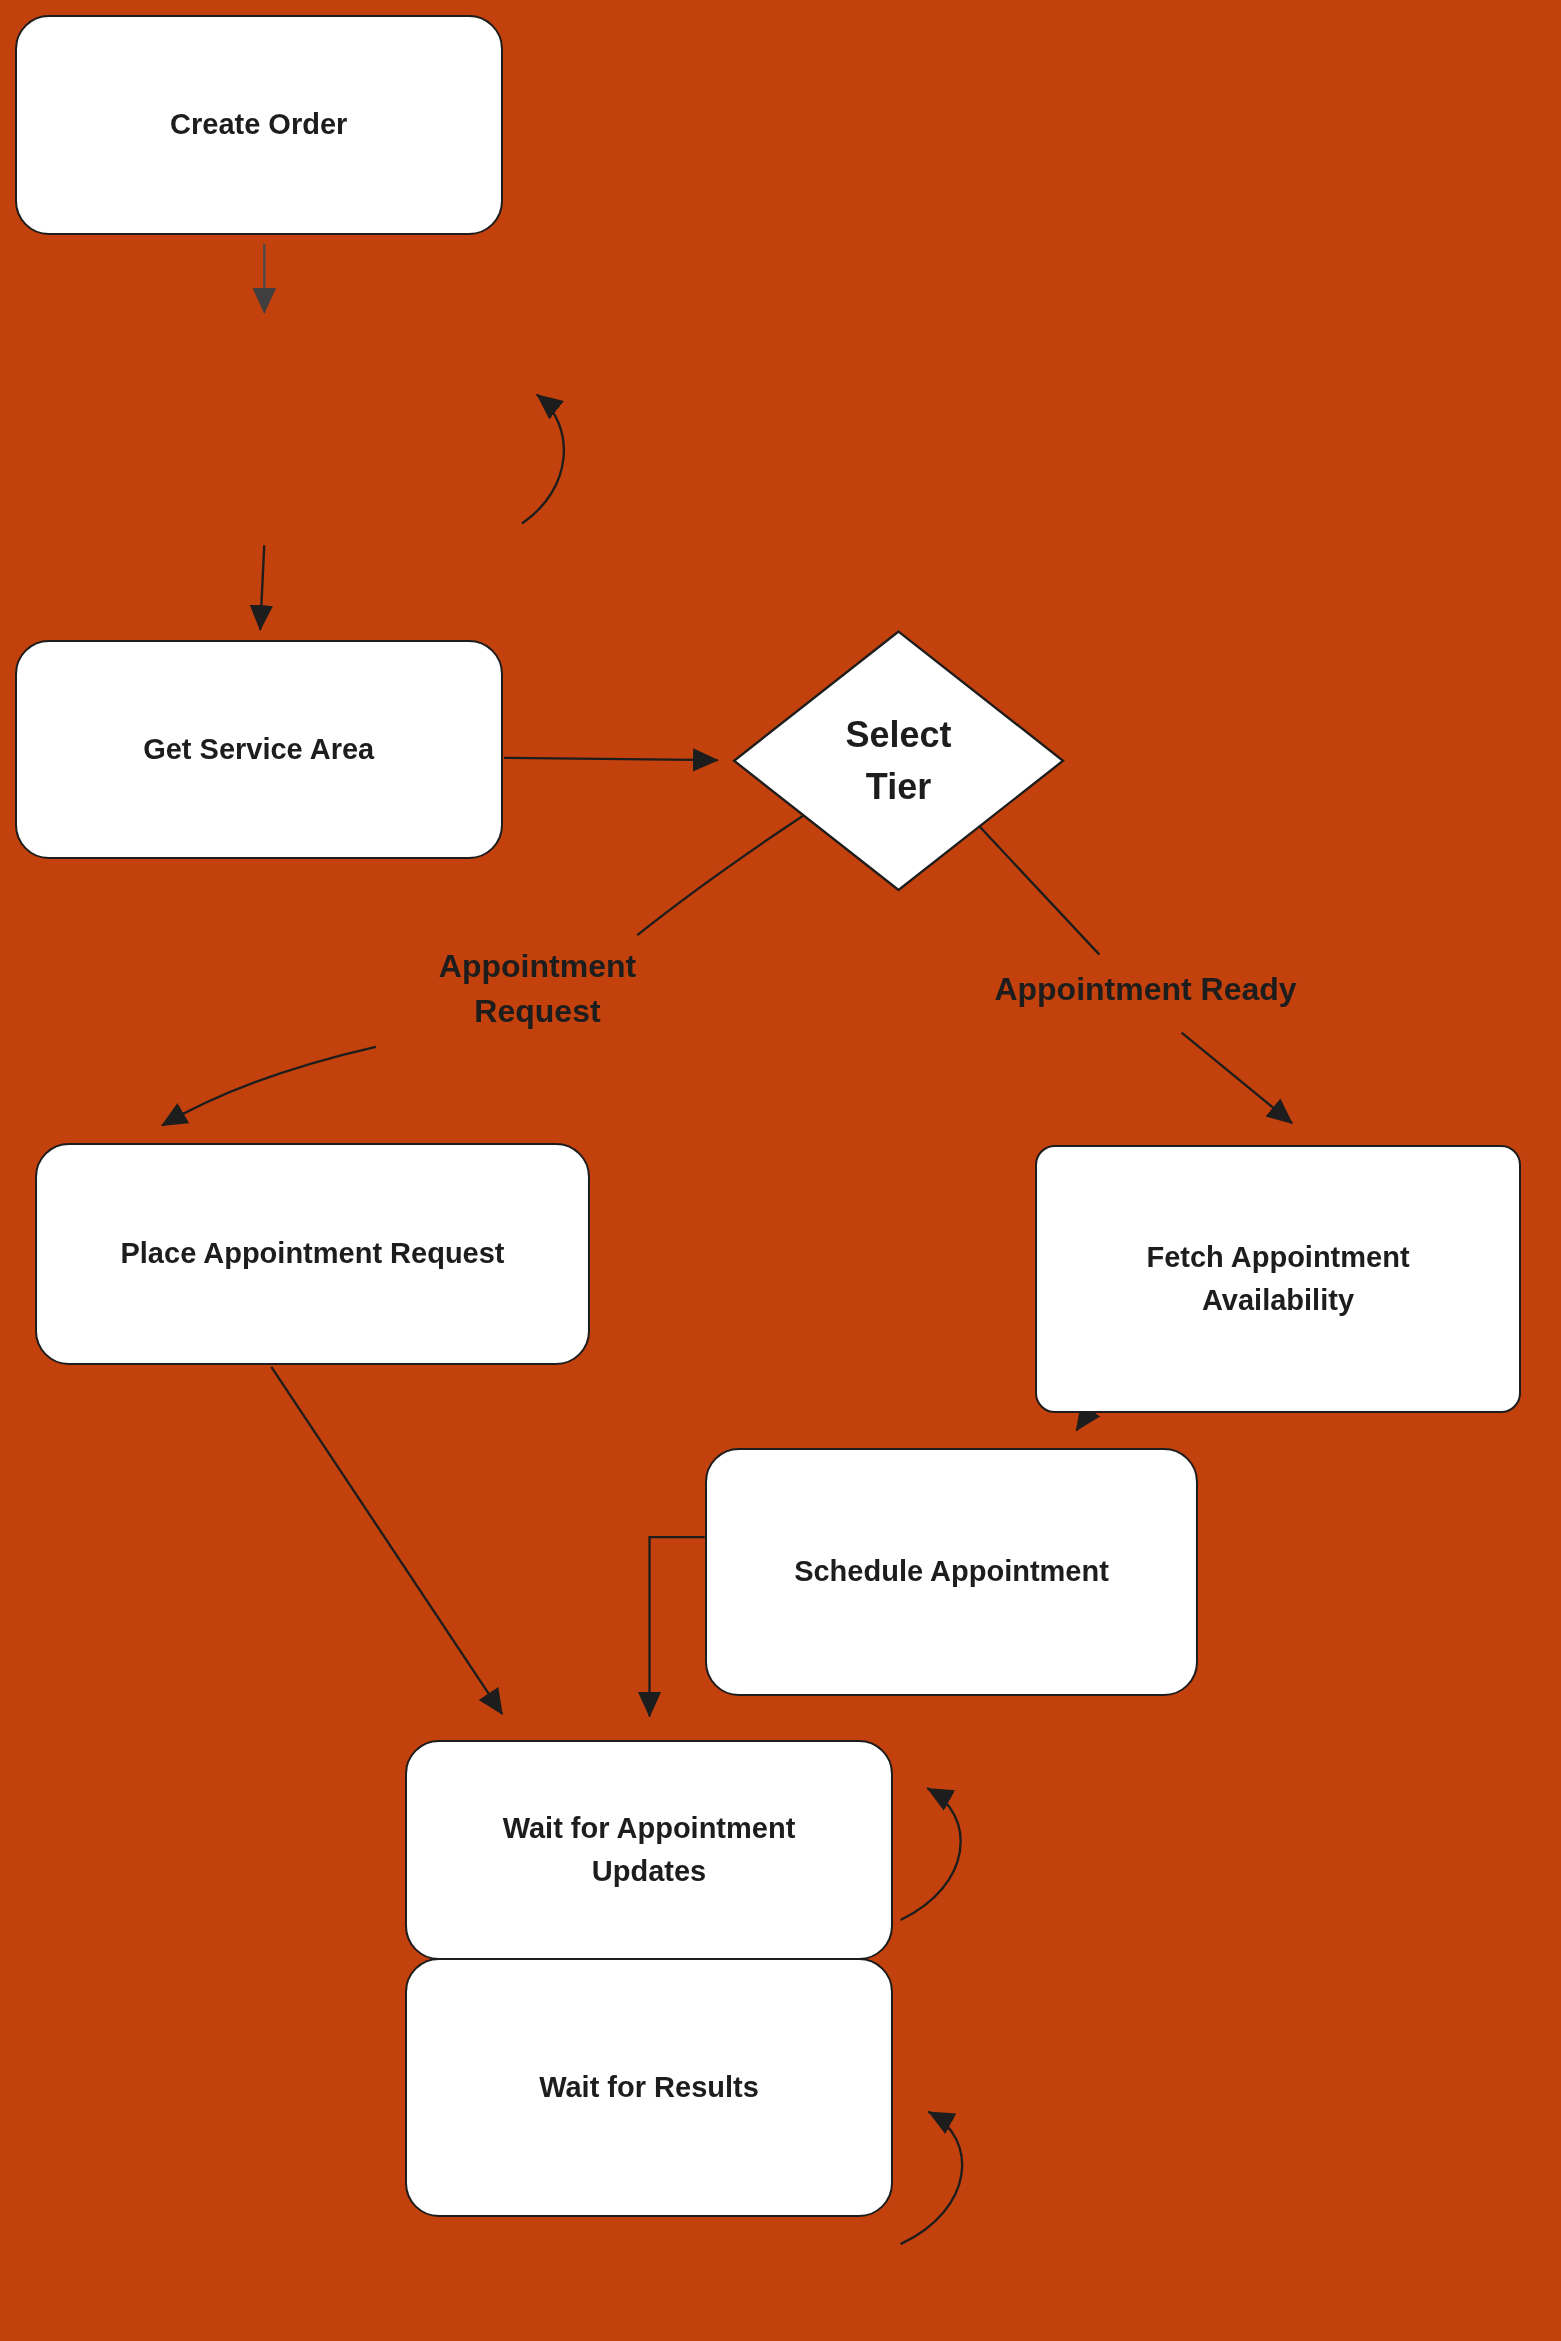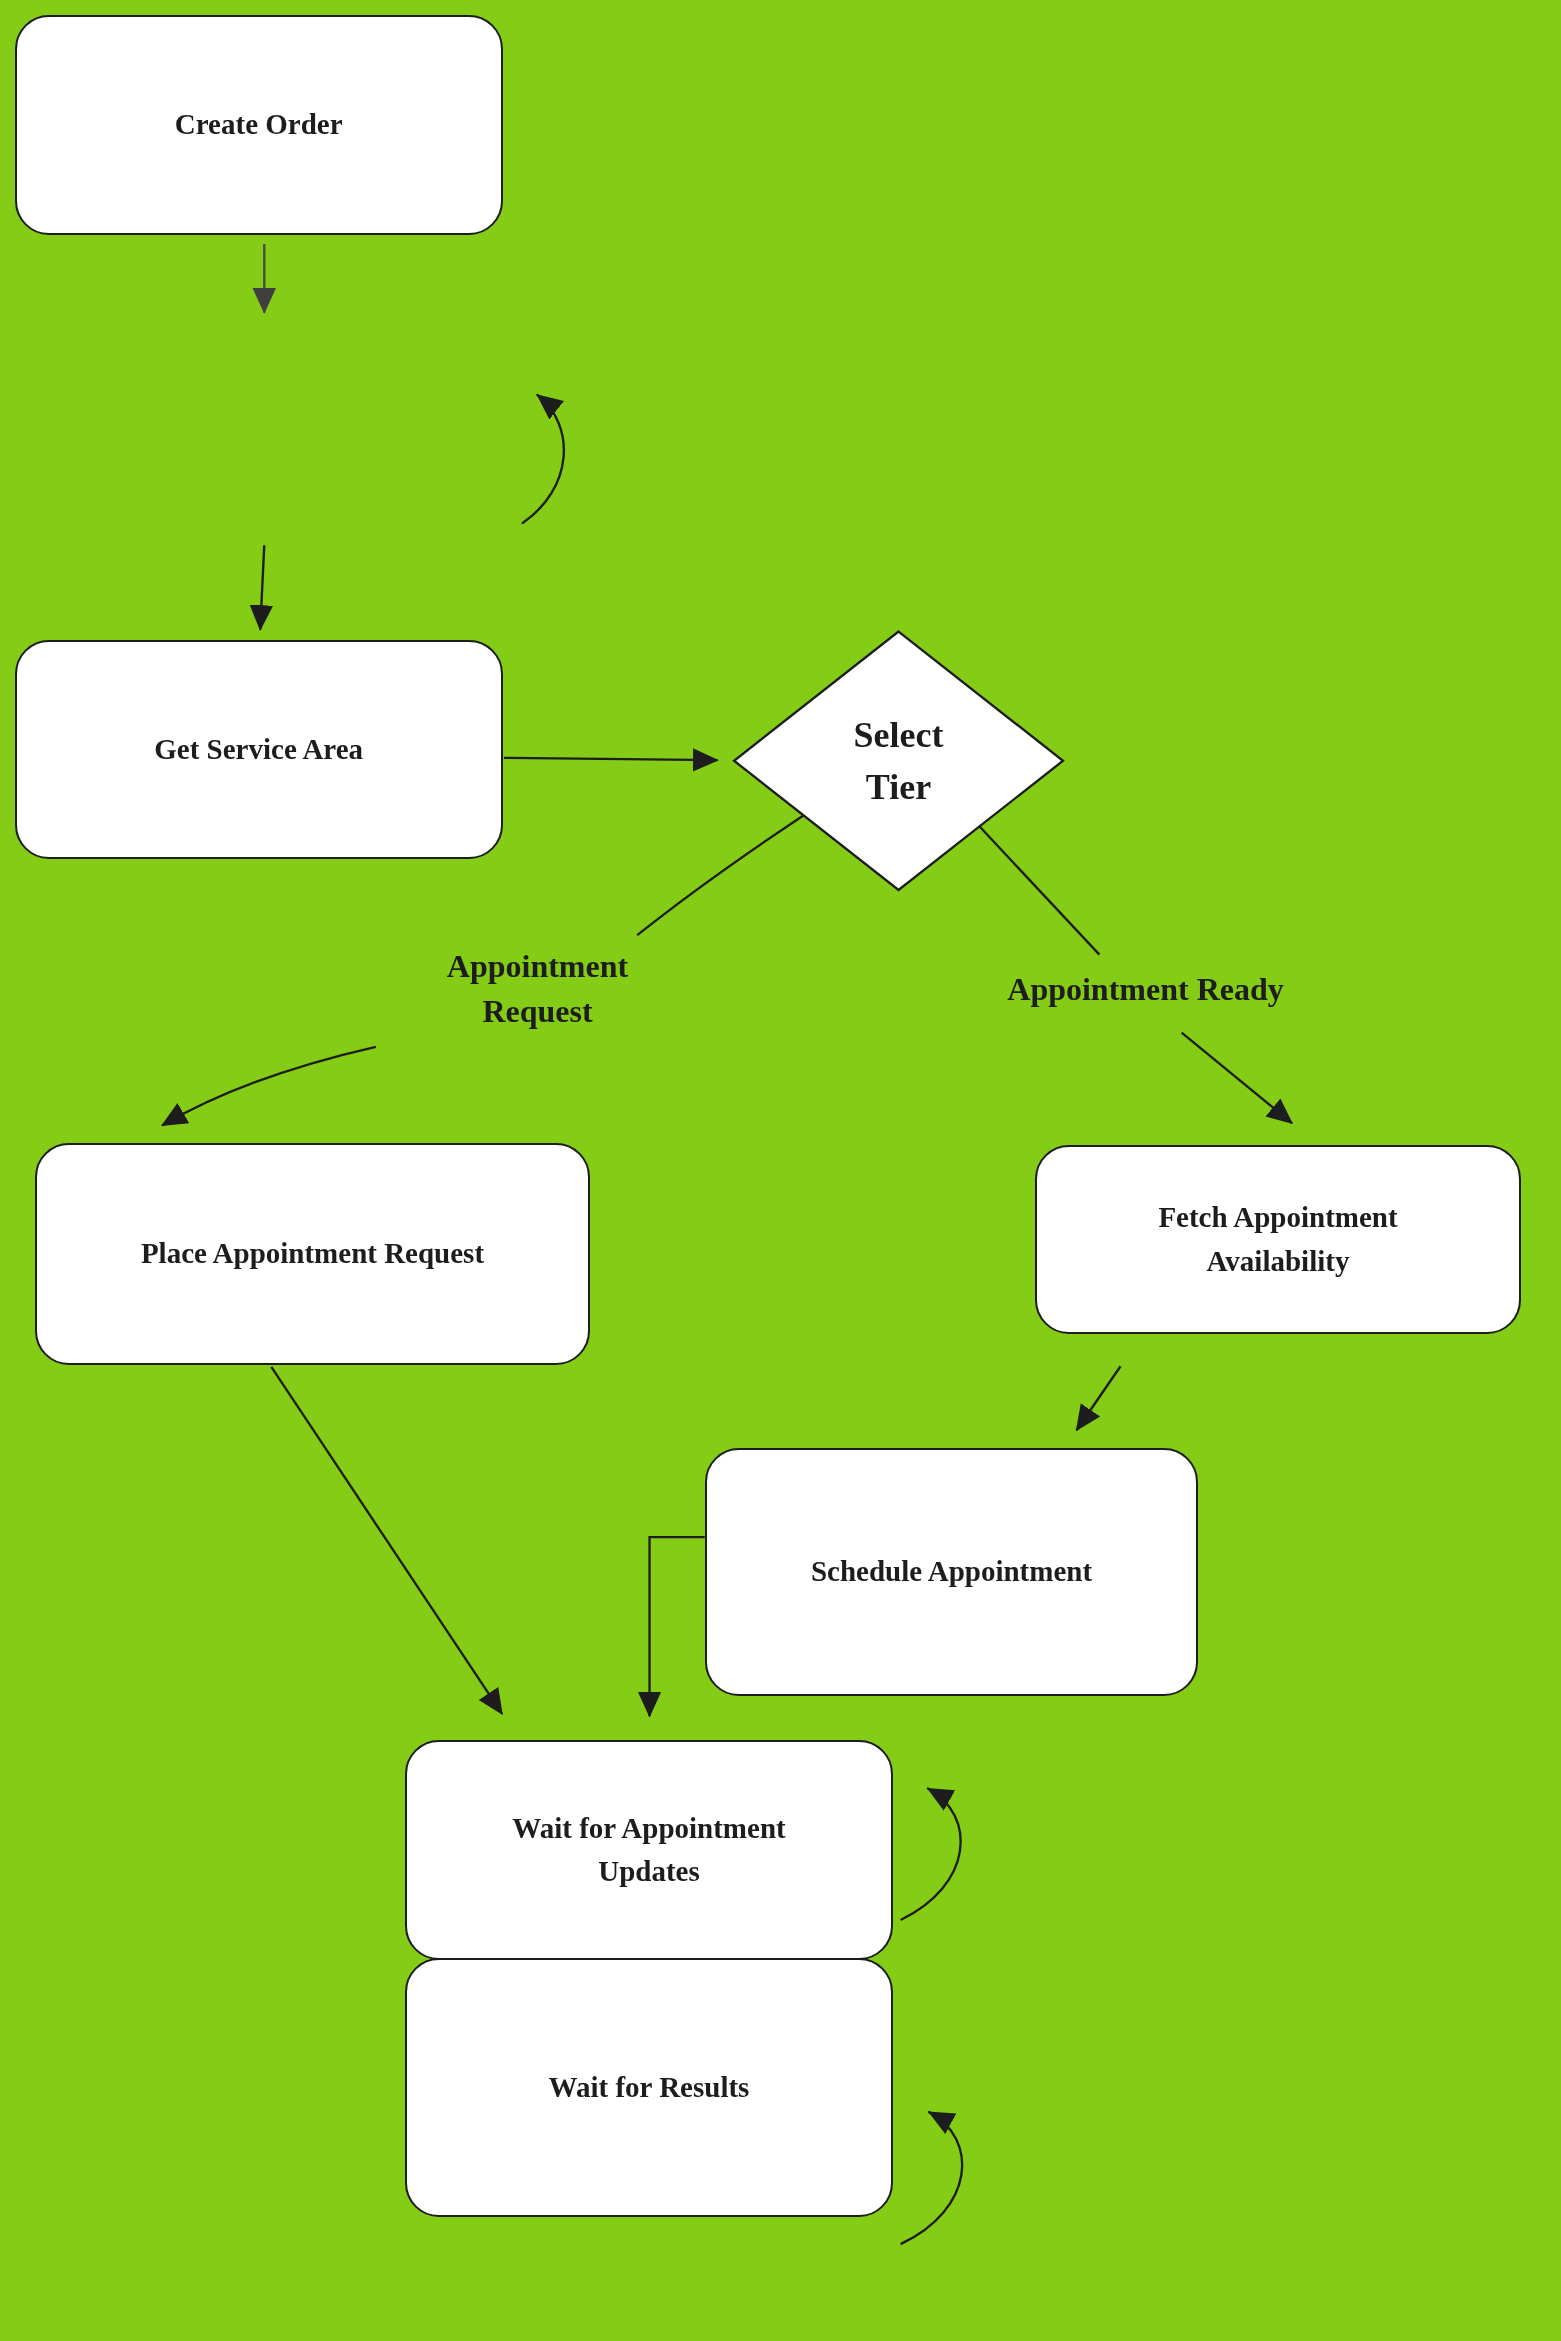--- a/index.html
+++ b/index.html
@@ -1,22 +1,22 @@
 <!DOCTYPE html>
 <html style="font-size:9.4px"><head>
 <meta charset="utf-8">
 <title>Order Appointment Workflow Flowchart</title>
 <style>
   html, body { margin: 0; padding: 0; background: #ffffff; }
   .canvas {
     position: relative;
     width: 1561px;
     height: 2342px;
-    background: #84cc16;
-    font-family: Liberation Serif, serif;
+    background: #c2410c;
+    font-family: Liberation Sans, sans-serif;
     color: #1d1d1d;
     overflow: hidden;
   }
   .edges-layer {
     position: absolute;
     left: 0; top: 0;
     width: 1561px;
     height: 2342px;
   }
   .node {
@@ -53,21 +53,21 @@
     text-align: center;
     font-size: 32px;
     font-weight: bold;
     line-height: 1.4;
     white-space: pre-line;
   }
   .node-create-order            { left: 14.7px;   top: 14.7px;   width: 488px; height: 220px; }
   .node-wait-requisition        { left: 14.7px;   top: 323px;  width: 492px; height: 219px; }
   .node-get-service-area        { left: 14.7px;   top: 640px; width: 488px; height: 219px; }
   .node-place-appointment       { left: 35px;   top: 1143px; width: 555px; height: 222px; }
-  .node-fetch-availability      { left: 1035px; top: 1145px; width: 486px; height: 189px; }
+  .node-fetch-availability      { left: 1035px; top: 1145px; width: 486px; height: 268px; border-radius: 20px; }
   .node-schedule-appointment    { left: 705px; top: 1448px; width: 493px; height: 248px; }
   .node-wait-appointment-updates{ left: 405px;  top: 1740px; width: 488px; height: 220px; }
   .node-wait-results            { left: 405px;  top: 1958px; width: 488px; height: 259px; }
   .label-select-tier            { left: 781px; top: 673px; width: 235px; height: 176px; }
   .label-appointment-request    { left: 332px;  top: 939px; width: 411px; height: 100px; }
   .label-appointment-ready      { left: 940px; top: 966px; width: 411px; height: 46px;  }
 </style>
 </head>
 <body>
 

